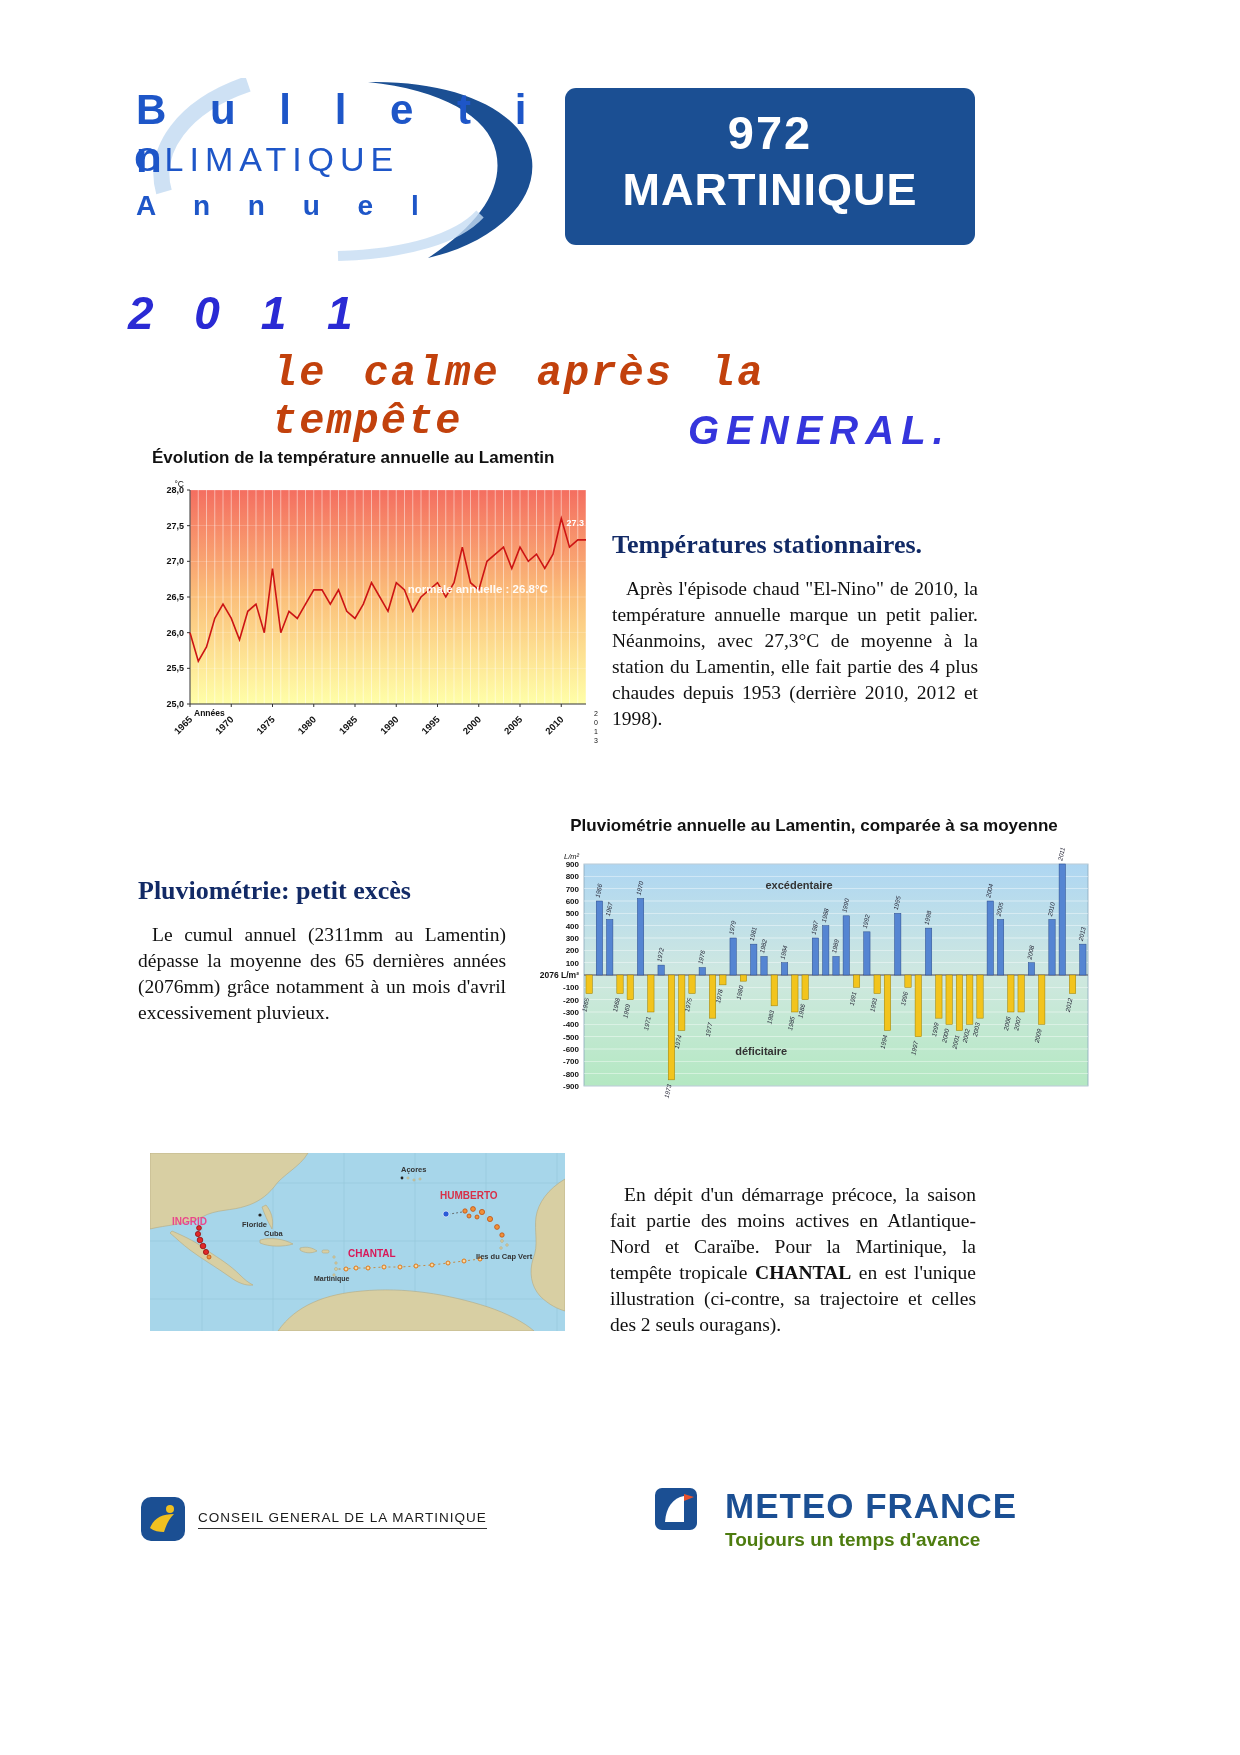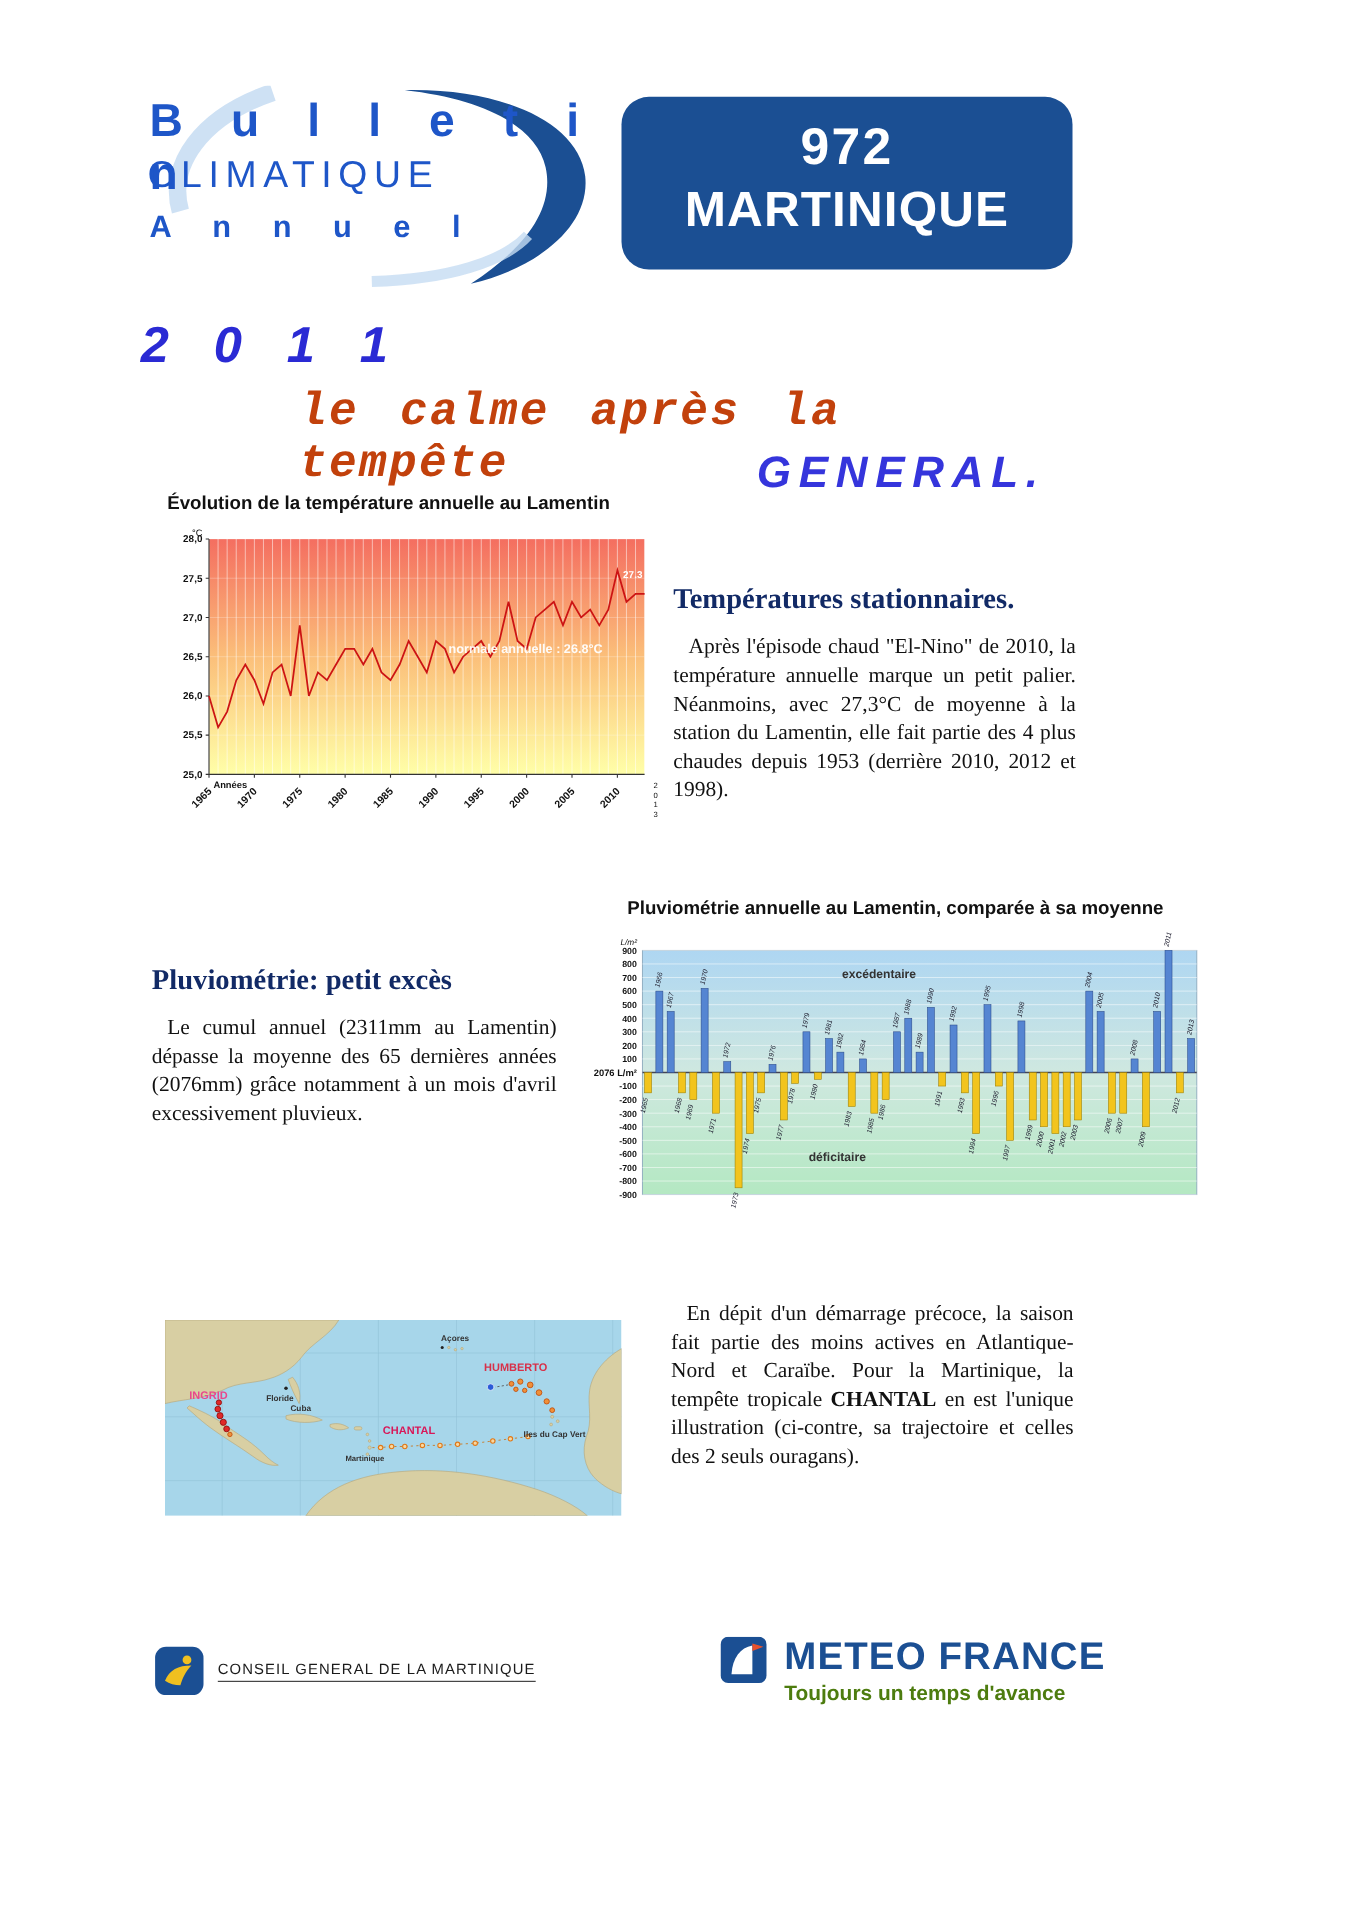--- a/index.html
+++ b/index.html
@@ -7,21 +7,21 @@
   body{height:1755px;position:relative;font-family:"Liberation Serif",serif;overflow:hidden}
   .abs{position:absolute}
 
   
   .logo-block{left:128px;top:78px;width:440px;height:190px}
   .logo-block svg{position:absolute;left:0;top:0}
   .logo-l1{position:absolute;left:8px;top:8px;font-family:"Liberation Sans",sans-serif;font-weight:bold;font-size:42px;letter-spacing:16px;color:#1e56c8}
   .logo-l2{position:absolute;left:6px;top:62px;font-family:"Liberation Sans",sans-serif;font-weight:400;font-size:34px;letter-spacing:6px;color:#1e56c8}
   .logo-l3{position:absolute;left:8px;top:112px;font-family:"Liberation Sans",sans-serif;font-weight:bold;font-size:28px;letter-spacing:15px;color:#1e56c8}
 
-  .badge{left:565px;top:88px;width:410px;height:157px;background:#1b4f93;border-radius:25px;color:#fff;
+  .badge{left:565px;top:88px;width:410px;height:157px;background:#1b4f93;border-radius:11px;color:#fff;
          font-family:"Liberation Sans",sans-serif;font-weight:bold;text-align:center}
   .badge-code{font-size:47px;margin-top:17px;letter-spacing:2px}
   .badge-name{font-size:45px;letter-spacing:1px;margin-top:4px}
 
   .year-title{left:128px;top:286px;font-family:"Liberation Sans",sans-serif;font-style:italic;font-weight:bold;
               font-size:46px;letter-spacing:14px;color:#2a2ad4}
   .subtitle{left:272px;top:350px;width:700px;font-family:Liberation Mono, monospace;font-style:italic;font-weight:bold;
             font-size:42px;color:#c2410c;letter-spacing:2px;word-spacing:10px}
   .storm-title{left:688px;top:408px;width:290px;font-family:"Liberation Sans",sans-serif;font-style:italic;font-weight:600;
                font-size:40px;color:#3535dc;letter-spacing:7px}
@@ -29,27 +29,27 @@
   .chart-title{font-family:"Liberation Sans",sans-serif;font-weight:bold;font-size:17px;color:#111}
   .temp-chart-block{left:150px;top:448px;width:470px}
   .temp-chart-block .chart-title{margin-left:2px;margin-bottom:8px}
 
   .section h2{font-size:26px;font-weight:bold;color:#122a66;text-align:left;margin-bottom:16px}
   .section p{font-size:19.5px;line-height:1.33;text-align:justify;color:#111;text-indent:14px}
   .temp-text{left:612px;top:530px;width:366px}
   .rain-title{left:534px;top:816px;width:560px;text-align:center}
   .rain-chart{left:528px;top:840px}
   .rain-text{left:138px;top:876px;width:368px}
-  .map-block{left:150px;top:1200px;width:415px;height:178px}
+  .map-block{left:150px;top:1153px;width:415px;height:178px}
   .cyclone-text{left:610px;top:1182px;width:366px}
 
   .footer-left{left:140px;top:1496px;display:flex;align-items:center;gap:12px}
   .cg-text{font-family:"Liberation Sans",sans-serif;font-size:13.5px;letter-spacing:1px;color:#1a1a1a;
            border-bottom:1.5px solid #333;padding-bottom:3px}
-  .footer-right{left:655px;top:1488px;display:flex;align-items:flex-start;gap:16px}
+  .footer-right{left:655px;top:1488px;display:flex;align-items:flex-start;gap:28px}
   .mf-name{font-family:"Liberation Sans",sans-serif;font-weight:bold;font-size:35px;color:#1b4f93;letter-spacing:1px;line-height:1.05}
   .mf-slogan{font-family:"Liberation Sans",sans-serif;font-weight:bold;font-size:19px;color:#4d7c0f;margin-top:4px}
 </style>
 </head>
 <body>
 
 <div class="abs logo-block">
   <svg width="440" height="190" viewBox="0 0 440 190">
     <path d="M120,6 C55,28 24,72 36,114" stroke="#c6dcf2" stroke-width="16" fill="none" opacity="0.85"></path>
     <path d="M240,4 C330,2 398,34 404,82 C409,128 360,166 300,180 C352,146 376,110 368,74 C360,38 314,12 240,4 Z" fill="#1b4f93"></path>

